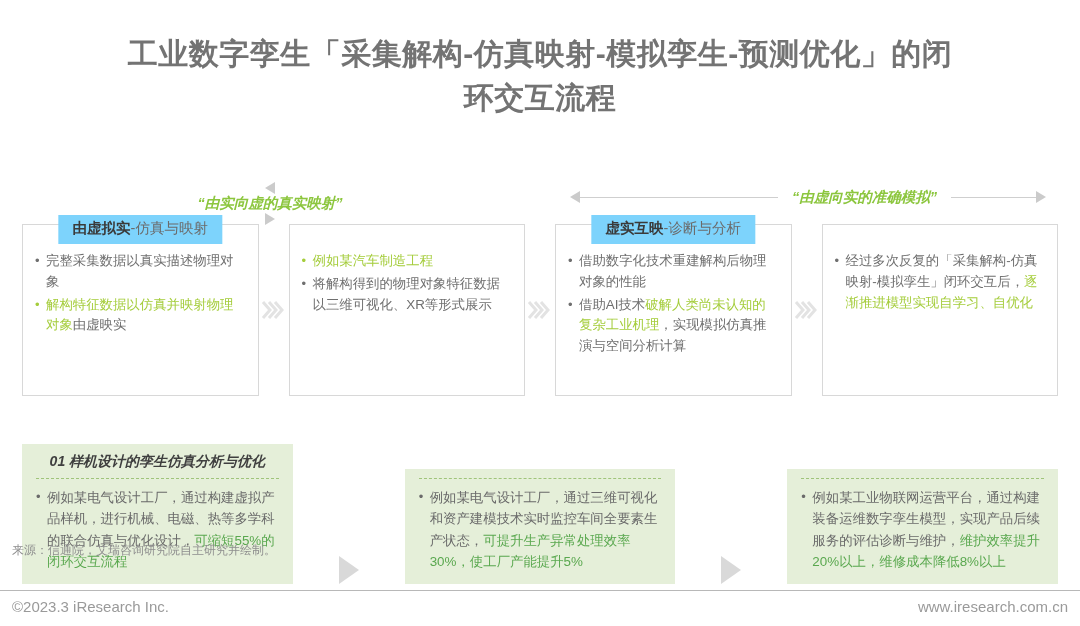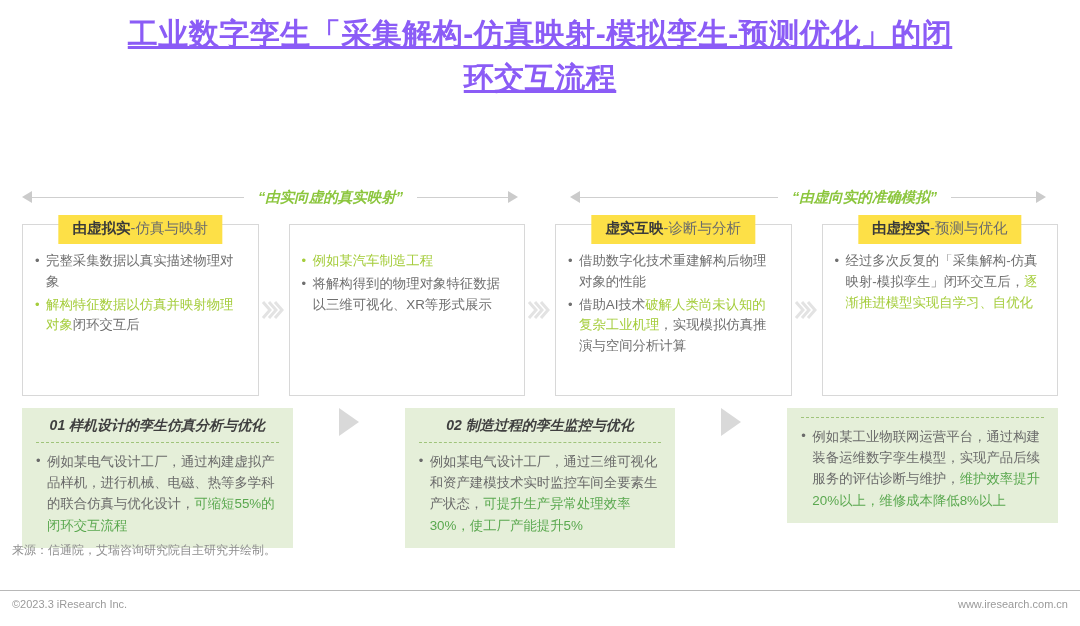--- a/index.html
+++ b/index.html
@@ -14,44 +14,43 @@
     color: #4a4a4a;
     position: relative;
     overflow: hidden;
   }
 
   
   .title {
     text-align: center;
     font-size: 30px;
     font-weight: bold;
-    color: #8b5cf6;
+    color: #737373;
     line-height: 1.45;
-    padding: 12px 120px 0 120px;
+    padding: 32px 120px 0 120px;
     letter-spacing: 0.5px;
-    text-decoration: underline;
   }
 
   
   .arrow-band {
     position: absolute;
     top: 182px;
     left: 0;
     width: 1080px;
     height: 30px;
     display: flex;
   }
   .arrow-group {
     flex: 1 1 50%;
     display: flex;
     align-items: center;
     padding: 0 20px;
     box-sizing: border-box;
   }
-  .arrow-group.left { padding-left: 22px; padding-right: 22px; }
+  .arrow-group.left { padding-left: 22px; padding-right: 22px; flex-direction: column; }
   .arrow-group.right { padding-left: 30px; padding-right: 34px; }
   .arrow-line {
     flex: 1 1 auto;
     height: 1px;
     background: #cfcfcf;
     position: relative;
   }
   .arrow-line.seg-left { flex: 1 1 70%; }
   .arrow-line.seg-right { flex: 1 1 30%; }
   .head-left, .head-right {
@@ -88,21 +87,21 @@
     border: 1px solid #d8d8d8;
     box-sizing: border-box;
     padding: 26px 12px 8px 12px;
     flex: 1 1 0;
   }
   .card-header {
     position: absolute;
     top: -10px;
     left: 50%;
     transform: translateX(-50%);
-    background: #fde047;
+    background: #7dd3fc;
     padding: 6px 14px 7px 14px;
     font-size: 14.5px;
     white-space: nowrap;
     color: #6b6b6b;
     line-height: 1.1;
   }
   .card-header b { color: #3a3a3a; font-weight: bold; }
   .card-body {
     font-size: 13.4px;
     line-height: 1.55;
@@ -127,26 +126,26 @@
     display: flex;
     align-items: center;
     justify-content: center;
     color: #e2e2e2;
   }
   .chev svg { display: block; }
 
   
   .panel-row {
     position: absolute;
-    top: 408px;
+    top: 432px;
     left: 22px;
     width: 1036px;
     height: 152px;
     display: flex;
-    align-items: flex-start;
+    align-items: flex-end;
     gap: 36px;
   }
   .panel {
     background: #e5efd9;
     flex: 1 1 0;
     box-sizing: border-box;
     padding: 9px 14px 10px 14px;
   }
   .panel-title {
     text-align: center;
@@ -198,21 +197,21 @@
   }
   .footer {
     position: absolute;
     top: 598px;
     left: 0;
     width: 1080px;
     padding: 0 12px;
     box-sizing: border-box;
     display: flex;
     justify-content: space-between;
-    font-size: 11px;
+    font-size: 15px;
     color: #9a9a9a;
   }
 </style>
 </head>
 <body>
 
 <div class="title">工业数字孪生「采集解构-仿真映射-模拟孪生-预测优化」的闭环交互流程</div>
 
 <div class="arrow-band">
   <div class="arrow-group left">
@@ -234,21 +233,21 @@
 <div class="card-row" id="card-row">
     <div class="card">
       <div class="card-header"><b>由虚拟实</b><span>-仿真与映射</span></div>
       <div class="card-body">
         <div class="bullet">
           <span class="dot">•</span>
           <span class="txt"><span>完整采集数据以真实描述物理对象</span></span>
         </div>
         <div class="bullet">
           <span class="dot g">•</span>
-          <span class="txt"><span class="g">解构特征数据以仿真并映射物理对象</span><span>闭环交互后</span></span>
+          <span class="txt"><span class="g">解构特征数据以仿真并映射物理对象</span><span>由虚映实</span></span>
         </div>
       </div>
     </div>
     <div class="chev">
       <svg width="26" height="26" viewBox="0 0 26 26" aria-hidden="true">
         <path d="M2 5 L9 13 L2 21" fill="none" stroke="#e3e3e3" stroke-width="3"></path>
         <path d="M8 5 L15 13 L8 21" fill="none" stroke="#e3e3e3" stroke-width="3"></path>
         <path d="M14 5 L21 13 L14 21" fill="none" stroke="#e3e3e3" stroke-width="3"></path>
       </svg>
     </div>
@@ -285,21 +284,20 @@
       </div>
     </div>
     <div class="chev">
       <svg width="26" height="26" viewBox="0 0 26 26" aria-hidden="true">
         <path d="M2 5 L9 13 L2 21" fill="none" stroke="#e3e3e3" stroke-width="3"></path>
         <path d="M8 5 L15 13 L8 21" fill="none" stroke="#e3e3e3" stroke-width="3"></path>
         <path d="M14 5 L21 13 L14 21" fill="none" stroke="#e3e3e3" stroke-width="3"></path>
       </svg>
     </div>
     <div class="card">
-      <div class="card-header"><b>由虚控实</b><span>-预测与优化</span></div>
       <div class="card-body">
         <div class="bullet">
           <span class="dot">•</span>
           <span class="txt"><span>经过多次反复的「采集解构-仿真映射-模拟孪生」闭环交互后，</span><span class="g">逐渐推进模型实现自学习、自优化</span></span>
         </div>
       </div>
     </div>
   </div>
 
 <div class="panel-row" id="panel-row">
@@ -310,21 +308,20 @@
         <div class="bullet">
           <span class="dot">•</span>
           <span class="txt"><span>例如某电气设计工厂，通过构建虚拟产品样机，进行机械、电磁、热等多学科的联合仿真与优化设计，</span><span class="gd">可缩短55%的闭环交互流程</span></span>
         </div>
       </div>
     </div>
     <div class="tri">
       <i></i>
     </div>
     <div class="panel">
-      <div class="panel-title">02 制造过程的孪生监控与优化</div>
       <div class="panel-divider"></div>
       <div class="panel-body">
         <div class="bullet">
           <span class="dot">•</span>
           <span class="txt"><span>例如某电气设计工厂，通过三维可视化和资产建模技术实时监控车间全要素生产状态，</span><span class="gd">可提升生产异常处理效率30%，使工厂产能提升5%</span></span>
         </div>
       </div>
     </div>
     <div class="tri">
       <i></i>

